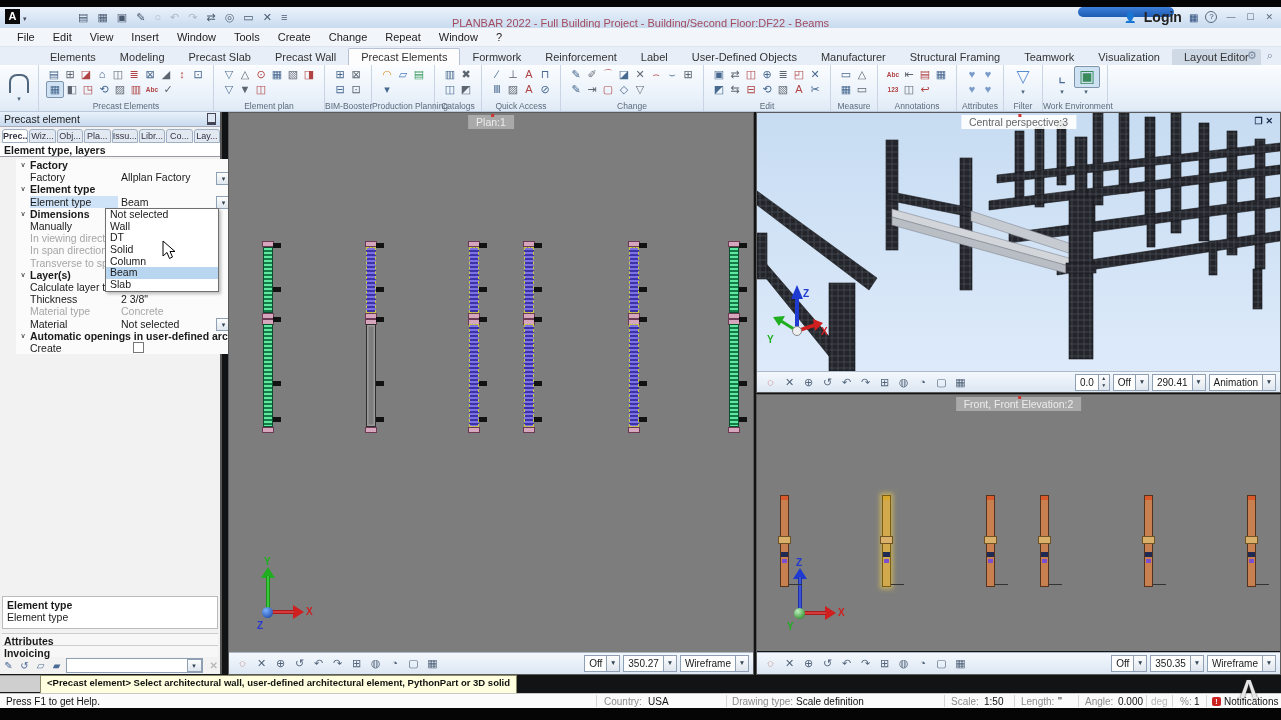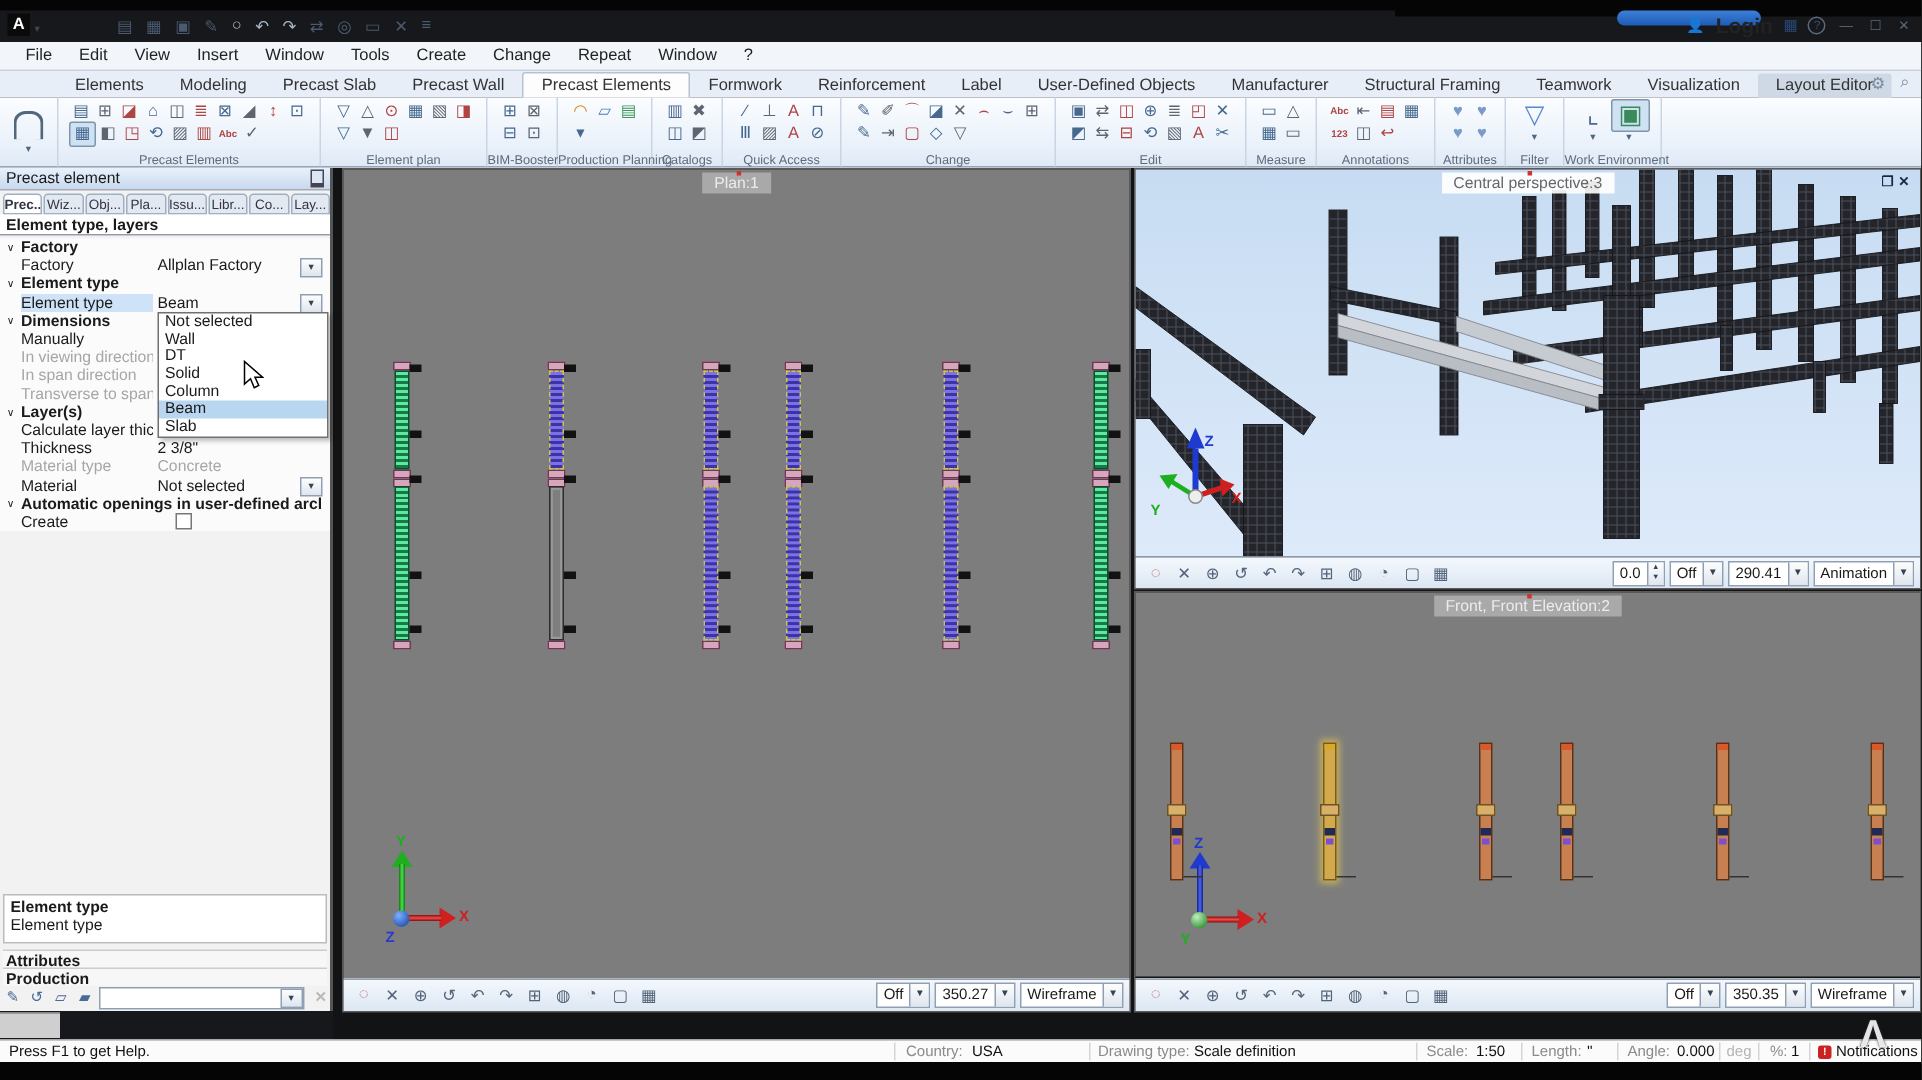--- a/index.html
+++ b/index.html
@@ -53,21 +53,21 @@
   .ricon.pressed{border:1px solid #7f95ac;background:#cfe2f4;border-radius:2px;}
 
   
   .panel{left:0;top:112px;width:222px;height:562px;background:#f2f2f2;border-right:2px solid #555;box-sizing:border-box;}
   .panel-title{position:absolute;left:0;top:0;width:100%;height:15px;background:linear-gradient(180deg,#e8f1fb,#c8daee);border-bottom:1px solid #aab;display:flex;align-items:center;padding:0 4px;box-sizing:border-box;font-size:10.5px;}
   .pin{margin-left:auto;width:7px;height:8px;border:1px solid #445;border-bottom-width:3px;background:#dce6f2;}
   .ptabs{position:absolute;left:2px;top:17px;width:218px;height:14px;display:flex;gap:1px;}
   .ptab{flex:1;background:#e3e9f1;border:1px solid #9fb0c4;border-radius:3px 3px 0 0;font-size:9px;color:#334;text-align:center;line-height:12px;white-space:nowrap;overflow:hidden;}
   .ptab.active{background:#fff;font-weight:bold;}
   .psection{position:absolute;left:0;top:31px;width:100%;height:14px;background:#fff;border-bottom:1px solid #99a;font-weight:bold;font-size:10.5px;padding:1px 4px;box-sizing:border-box;}
-  .pgrid{position:absolute;left:0;top:47px;width:100%;background:#fbfbfb;}
+  .pgrid{position:absolute;left:16px;top:47px;width:100%;background:#fbfbfb;}
   .prow{display:flex;height:12.2px;align-items:center;font-size:10.5px;position:relative;}
   .pchev{width:14px;text-align:center;font-size:7px;color:#222;}
   .plabel{width:88px;white-space:nowrap;overflow:hidden;}
   .prow.pgroup .plabel{font-weight:bold;width:200px;}
   .pvalue{width:92px;white-space:nowrap;overflow:hidden;padding-left:3px;}
   .pdis .plabel,.pvalue.pdis{color:#a6a6a6;}
   .phl{background:#cfe3f8;}
   .pddbtn{position:absolute;right:5px;top:0.5px;width:13px;height:11px;border:1px solid #8fa0b4;background:linear-gradient(180deg,#fdfdfd,#dfe6ee);font-size:7px;text-align:center;line-height:11px;color:#345;}
   .pcheck{width:9px;height:9px;border:1px solid #777;background:#fff;margin-left:15px;}
   .dropdown{position:absolute;left:105px;top:96px;width:112px;background:#fff;border:1px solid #707070;box-shadow:2px 2px 3px rgba(0,0,0,0.25);z-index:20;}
@@ -152,20 +152,23 @@
 
   .cursor{z-index:50;}
 </style>
 </head>
 <body>
 
 <div class="app">
 
   <div class="abs top-black"></div>
   <div class="abs top-black-right"></div>
+  <div class="abs titlebar">
+    <div class="abs title-text">PLANBAR 2022 - Full Building Project - Building/Second Floor:DF22 - Beams</div>
+  </div>
   <div class="abs app-logo">A</div>
   <div class="abs logo-caret">▾</div>
   <div class="abs qat" id="qat">
       <span class="qi">▤</span>
       <span class="qi">▦</span>
       <span class="qi">▣</span>
       <span class="qi">✎</span>
       <span class="qi dis">○</span>
       <span class="qi dis">↶</span>
       <span class="qi dis">↷</span>
@@ -521,21 +524,21 @@
         <div class="dditem">Column</div>
         <div class="dditem sel">Beam</div>
         <div class="dditem">Slab</div>
       </div>
 
     <div class="desc-box">
       <div class="desc-title">Element type</div>
       <div class="desc-text">Element type</div>
     </div>
     <div class="psec2" style="top:521px;">Attributes</div>
-    <div class="psec2" style="top:533px;">Production</div>
+    <div class="psec2" style="top:533px;">Invoicing</div>
     <div class="pbottom">
         <span class="pbi">✎</span>
         <span class="pbi">↺</span>
         <span class="pbi">▱</span>
         <span class="pbi">▰</span>
 
       <div class="pcombo">
         <span></span>
         <div class="pddbtn">▾</div>
       </div>
@@ -852,20 +855,21 @@
         </div>
         <div class="combo">
           <span class="combo-val">Wireframe</span>
           <div class="combo-btn">▼</div>
         </div>
       </div>
     </div>
   </div>
 
   <div class="abs prompt-left-block"></div>
+  <div class="abs prompt-bar">&lt;Precast element&gt; Select architectural wall, user-defined architectural element, PythonPart or 3D solid</div>
 
   <div class="abs statusbar">
     <span class="st val" style="left:6px;">Press F1 to get Help.</span>
     <span class="stdiv" style="left:596px;"></span>
     <span class="st lab" style="left:604px;">Country:</span>
     <span class="st val" style="left:648px;">USA</span>
     <span class="stdiv" style="left:726px;"></span>
     <span class="st lab" style="left:732px;">Drawing type:</span>
     <span class="st val" style="left:796px;">Scale definition</span>
     <span class="stdiv" style="left:944px;"></span>

